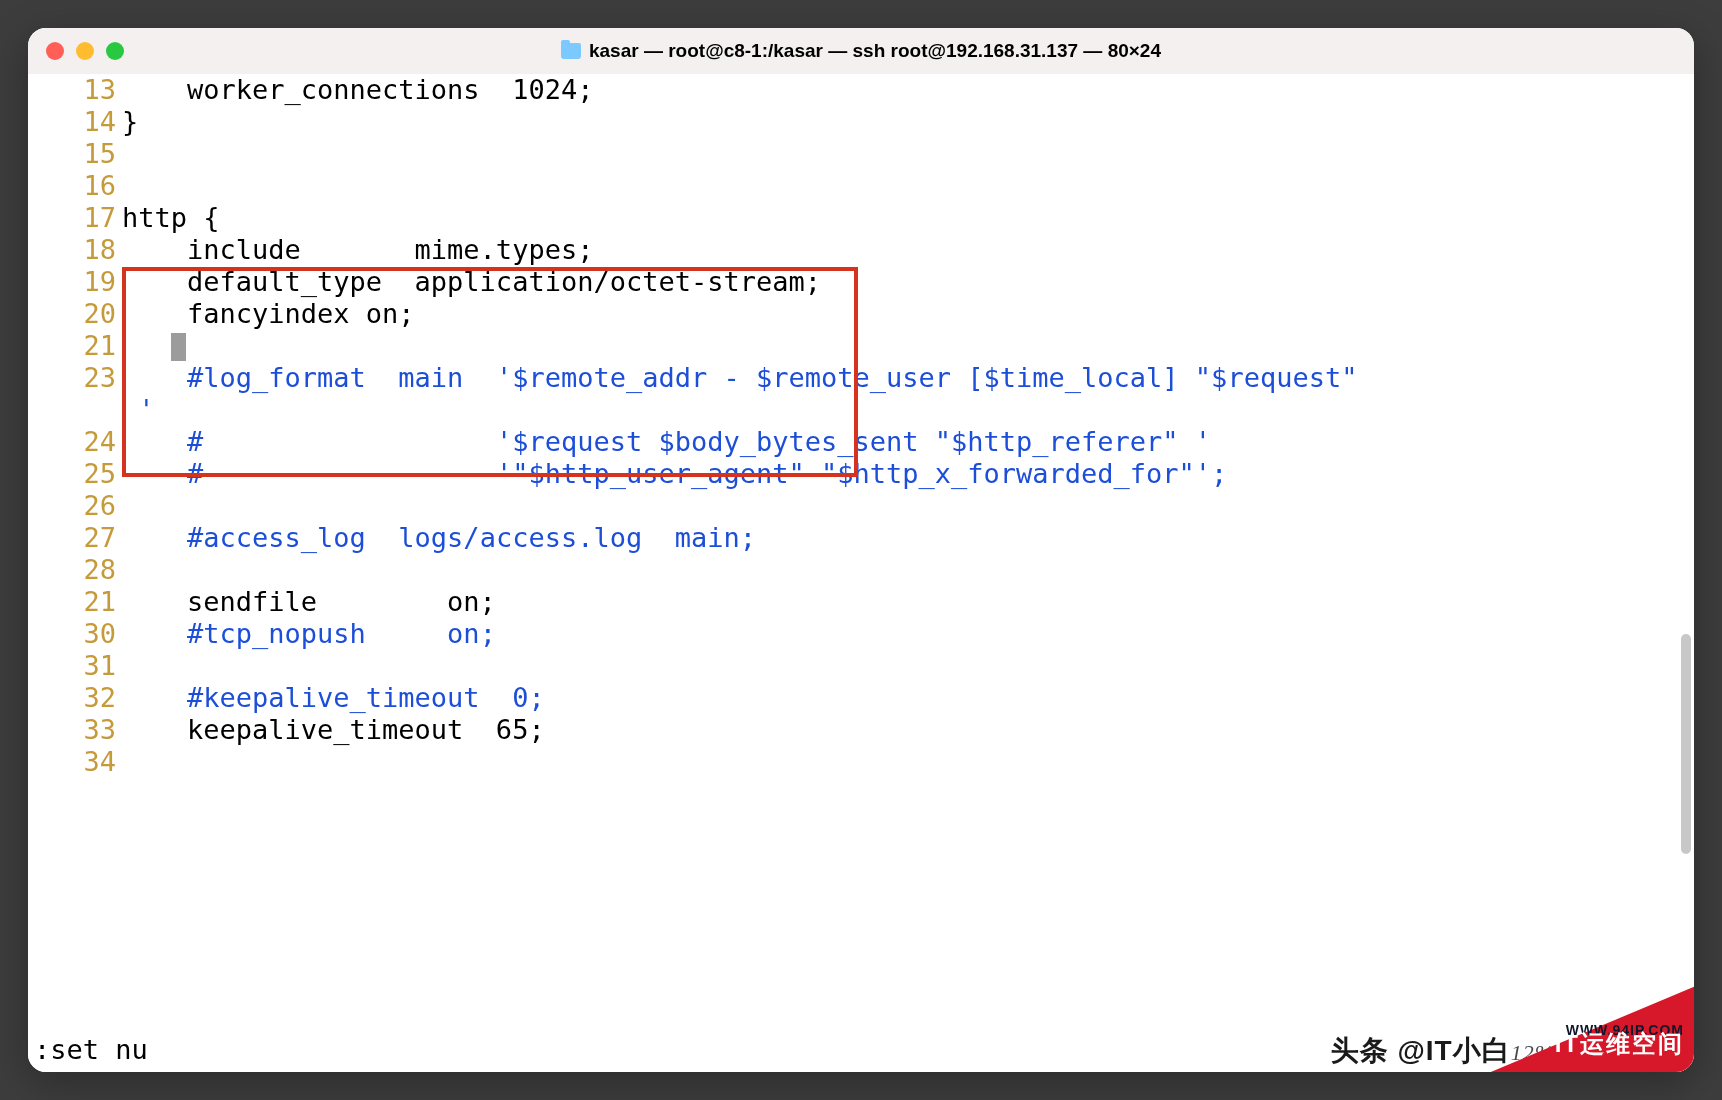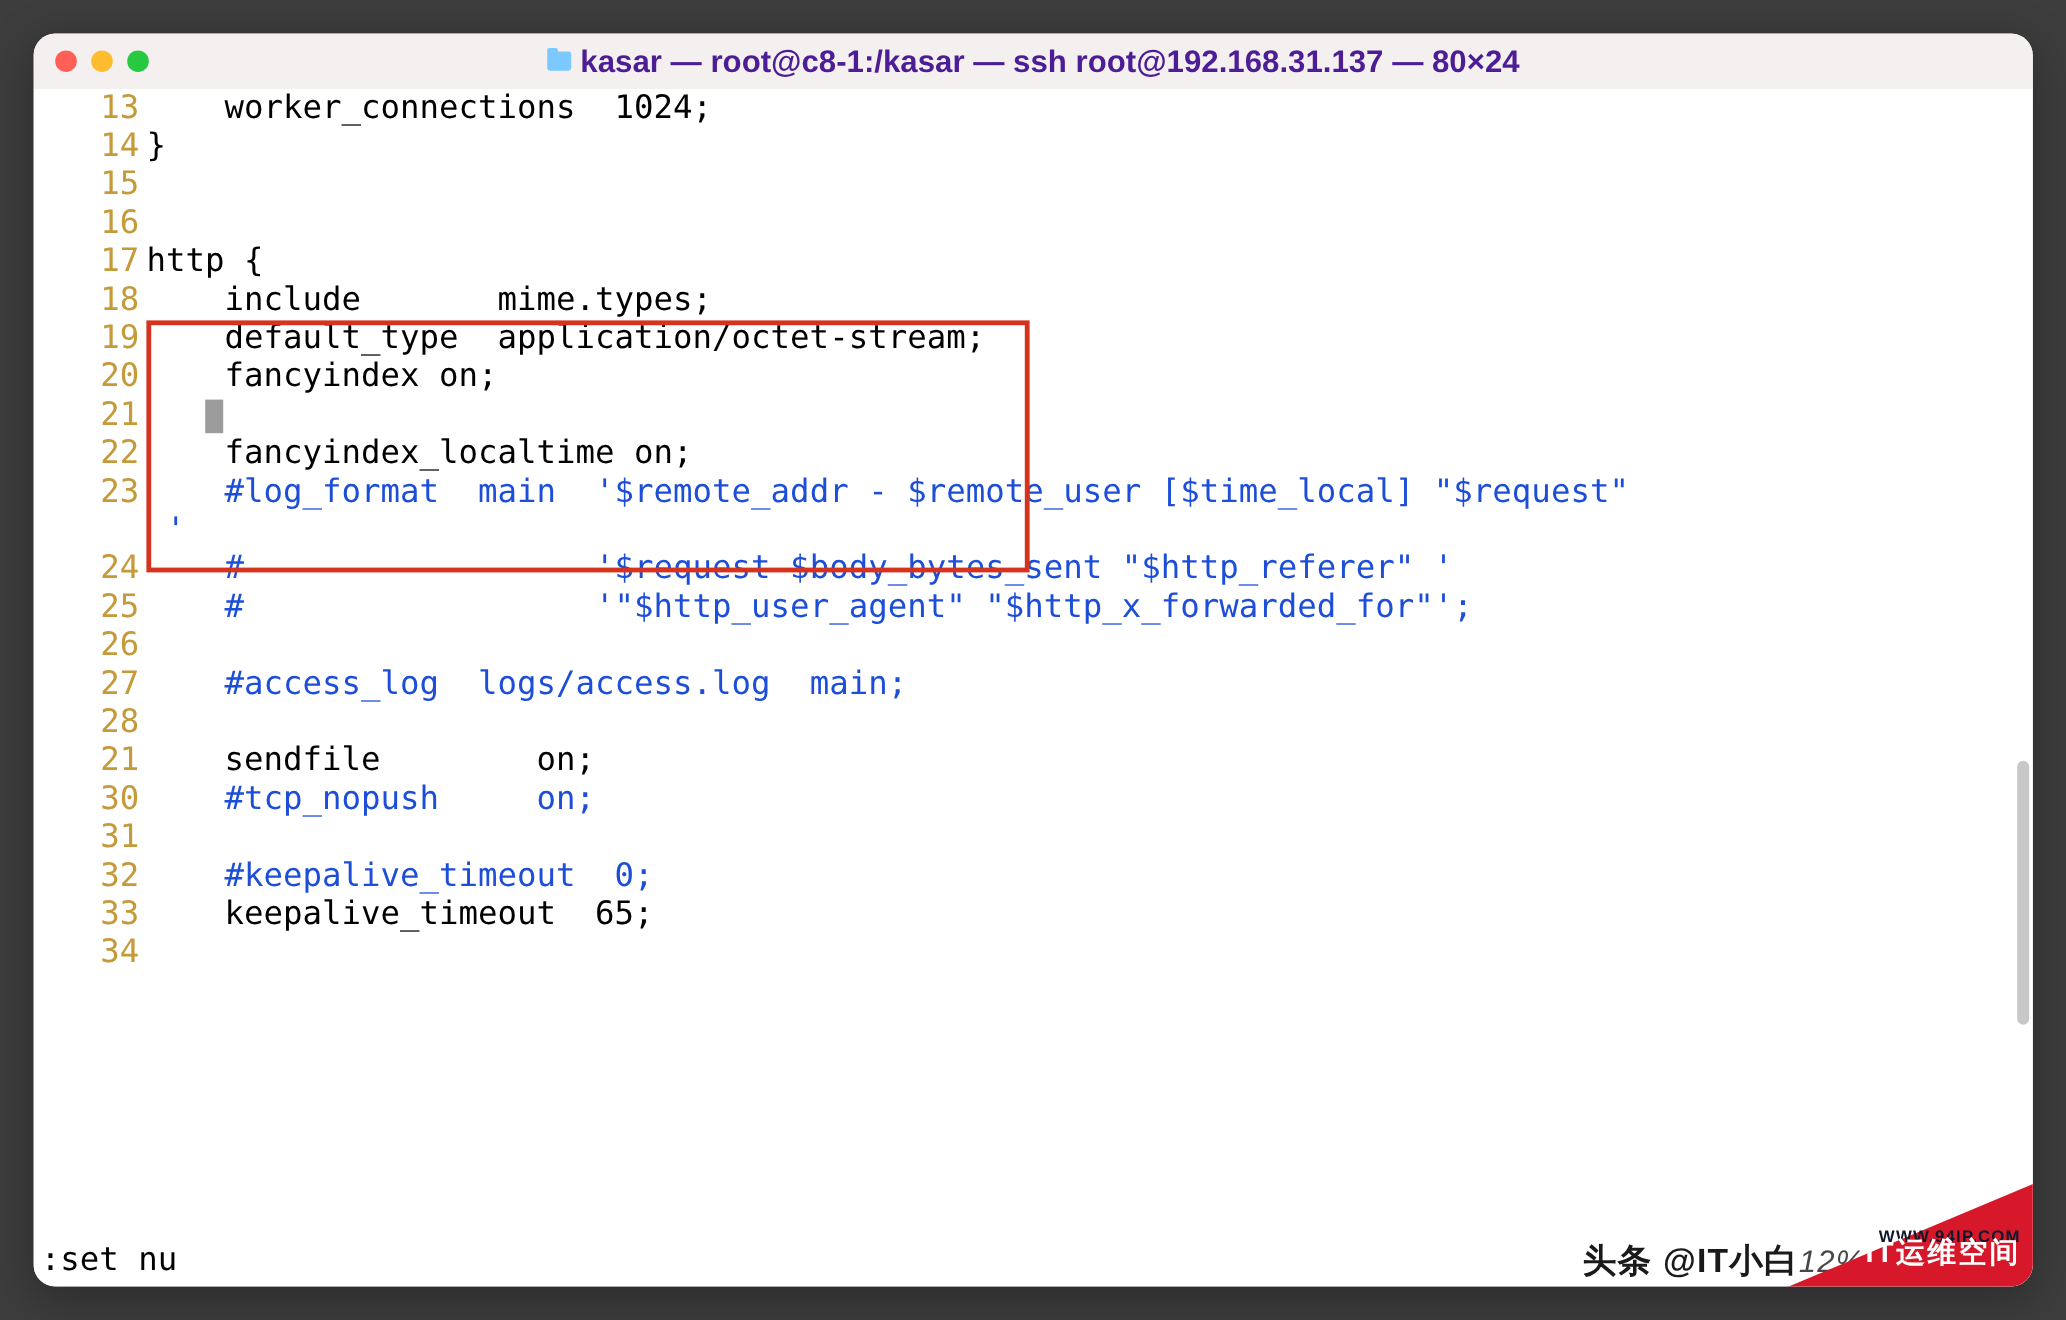--- a/index.html
+++ b/index.html
@@ -40,23 +40,23 @@
     height: 18px;
     border-radius: 50%;
   }
   .tl.red { background: #ff5f57; }
   .tl.yellow { background: #febc2e; }
   .tl.green { background: #28c840; }
   .title-center {
     position: absolute;
     left: 0; right: 0;
     text-align: center;
-    color: #4c1d95;
+    color: #000000;
     font-family: -apple-system, "Helvetica Neue", sans-serif;
-    font-size: 26px;
+    font-size: 19px;
     font-weight: 600;
     pointer-events: none;
     display: flex;
     align-items: center;
     justify-content: center;
     gap: 8px;
   }
   .folder-icon {
     display: inline-block;
     width: 20px;
@@ -143,22 +143,23 @@
     font-size: 28px;
     font-weight: 600;
     color: #1a1a1a;
     text-shadow: 0 0 3px #fff, 0 0 3px #fff;
     letter-spacing: 1px;
     white-space: nowrap;
   }
   .watermark-cn .pct {
     font-style: italic;
     font-weight: 400;
-    font-size: 26px;
+    font-size: 22px;
     opacity: 0.8;
+    font-family: Liberation Serif, serif;
   }
   .corner-triangle {
     position: absolute;
     right: -2px;
     bottom: -2px;
     width: 0; height: 0;
     border-style: solid;
     border-width: 0 0 88px 210px;
     border-color: transparent transparent #d6182a transparent;
   }
@@ -204,21 +205,20 @@
     <div id="lines-container">
         <div class="line"><span class="gutter">13</span><span class="code"><span>    worker_connections  1024;</span></span></div>
         <div class="line"><span class="gutter">14</span><span class="code"><span>}</span></span></div>
         <div class="line"><span class="gutter">15</span><span class="code"><span></span></span></div>
         <div class="line"><span class="gutter">16</span><span class="code"><span></span></span></div>
         <div class="line"><span class="gutter">17</span><span class="code"><span>http {</span></span></div>
         <div class="line"><span class="gutter">18</span><span class="code"><span>    include       mime.types;</span></span></div>
         <div class="line"><span class="gutter">19</span><span class="code"><span>    default_type  application/octet-stream;</span></span></div>
         <div class="line"><span class="gutter">20</span><span class="code"><span>    fancyindex on;</span></span></div>
         <div class="line"><span class="gutter">21</span><span class="code"><span>   </span><span class="cursor-block"></span></span></div>
-        <div class="line"><span class="gutter">22</span><span class="code"><span>    fancyindex_localtime on;</span></span></div>
         <div class="line"><span class="gutter">23</span><span class="code"><span>    </span><span class="comment">#log_format  main  '$remote_addr - $remote_user [$time_local] "$request"</span></span></div>
         <div class="line"><span class="gutter"></span><span class="code"><span class="comment"> '</span></span></div>
         <div class="line"><span class="gutter">24</span><span class="code"><span>    </span><span class="comment">#                  '$request $body_bytes_sent "$http_referer" '</span></span></div>
         <div class="line"><span class="gutter">25</span><span class="code"><span>    </span><span class="comment">#                  '"$http_user_agent" "$http_x_forwarded_for"';</span></span></div>
         <div class="line"><span class="gutter">26</span><span class="code"><span></span></span></div>
         <div class="line"><span class="gutter">27</span><span class="code"><span>    </span><span class="comment">#access_log  logs/access.log  main;</span></span></div>
         <div class="line"><span class="gutter">28</span><span class="code"><span></span></span></div>
         <div class="line"><span class="gutter">21</span><span class="code"><span>    sendfile        on;</span></span></div>
         <div class="line"><span class="gutter">30</span><span class="code"><span>    </span><span class="comment">#tcp_nopush     on;</span></span></div>
         <div class="line"><span class="gutter">31</span><span class="code"><span></span></span></div>

